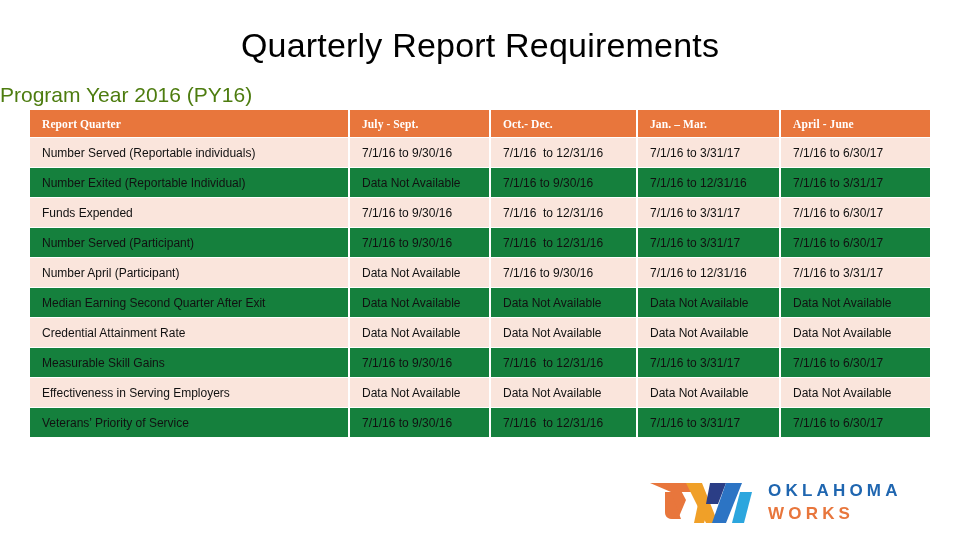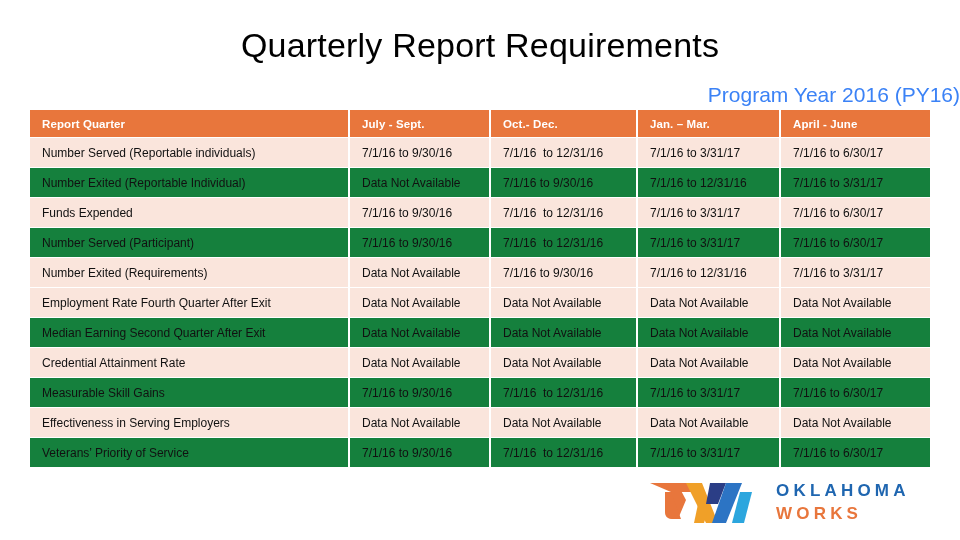--- a/index.html
+++ b/index.html
@@ -35,24 +35,24 @@
     letter-spacing: 0.2px;
     color: #000000;
     line-height: 1.16;
     white-space: nowrap;
   }
   .subtitle {
     position: absolute;
     left: 0;
     top: 82px;
     width: 960px;
-    text-align: right;
+    text-align: left;
     font-size: 21px;
     font-weight: 400;
-    color: #3b82f6;
+    color: #4d7c0f;
     line-height: 1.2;
     white-space: nowrap;
   }
 
   
   .table-wrap {
     position: absolute;
     left: 30px;
     top: 109px;
     width: 900px;
@@ -75,20 +75,21 @@
     font-size: 11.5px;
     font-weight: bold;
     text-align: left;
     padding: 6px 0 6px 12px;
     height: 15px;
     vertical-align: middle;
     border: 0;
     letter-spacing: 0.1px;
     white-space: nowrap;
     overflow: hidden;
+    font-family: Liberation Serif, serif;
   }
   table.req thead th.sep { border-left: 2px solid #ffffff; }
 
   table.req tbody td {
     font-size: 12px;
     color: #111111;
     padding: 6px 16px 6px 12px;
     height: 17px;
     vertical-align: middle;
     border: 0;
@@ -110,21 +111,21 @@
   }
   .logo-mark {
     position: absolute;
     left: 0;
     top: 2px;
     width: 108px;
     height: 50px;
   }
   .logo-text {
     position: absolute;
-    left: 128px;
+    left: 120px;
     top: 3px;
     width: 172px;
     height: 48px;
   }
   .logo-line1, .logo-line2 {
     font-family: "Liberation Sans", sans-serif;
     font-weight: bold;
     font-size: 17px;
     letter-spacing: 4.2px;
     line-height: 23px;
@@ -183,32 +184,25 @@
             <td class="sep">7/1/16 to 6/30/17</td>
           </tr>
           <tr class="even">
             <td>Number Served (Participant)</td>
             <td class="sep">7/1/16 to 9/30/16</td>
             <td class="sep">7/1/16  to 12/31/16</td>
             <td class="sep">7/1/16 to 3/31/17</td>
             <td class="sep">7/1/16 to 6/30/17</td>
           </tr>
           <tr class="odd">
-            <td>Number Exited (Requirements)</td>
+            <td>Number April (Participant)</td>
             <td class="sep">Data Not Available</td>
             <td class="sep">7/1/16 to 9/30/16</td>
             <td class="sep">7/1/16 to 12/31/16</td>
             <td class="sep">7/1/16 to 3/31/17</td>
-          </tr>
-          <tr class="odd">
-            <td>Employment Rate Fourth Quarter After Exit</td>
-            <td class="sep">Data Not Available</td>
-            <td class="sep">Data Not Available</td>
-            <td class="sep">Data Not Available</td>
-            <td class="sep">Data Not Available</td>
           </tr>
           <tr class="even">
             <td>Median Earning Second Quarter After Exit</td>
             <td class="sep">Data Not Available</td>
             <td class="sep">Data Not Available</td>
             <td class="sep">Data Not Available</td>
             <td class="sep">Data Not Available</td>
           </tr>
           <tr class="odd">
             <td>Credential Attainment Rate</td>

